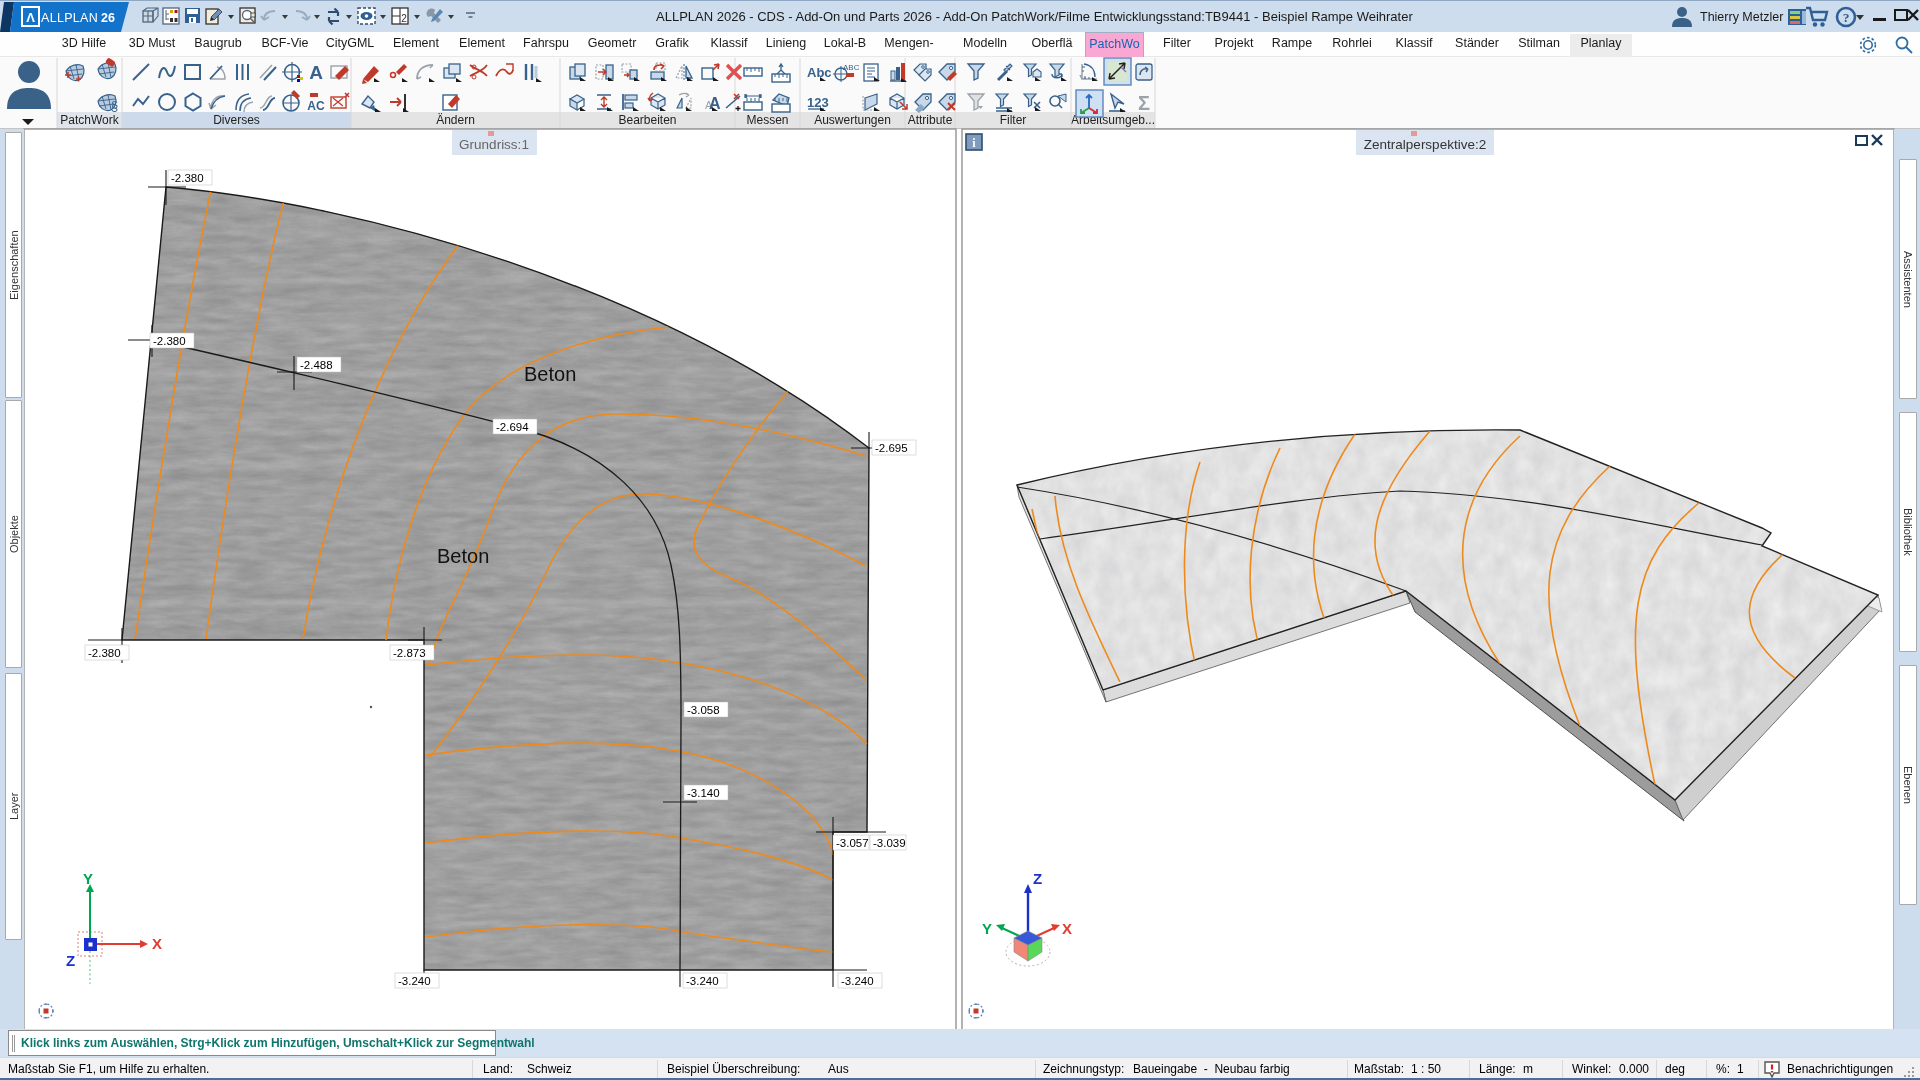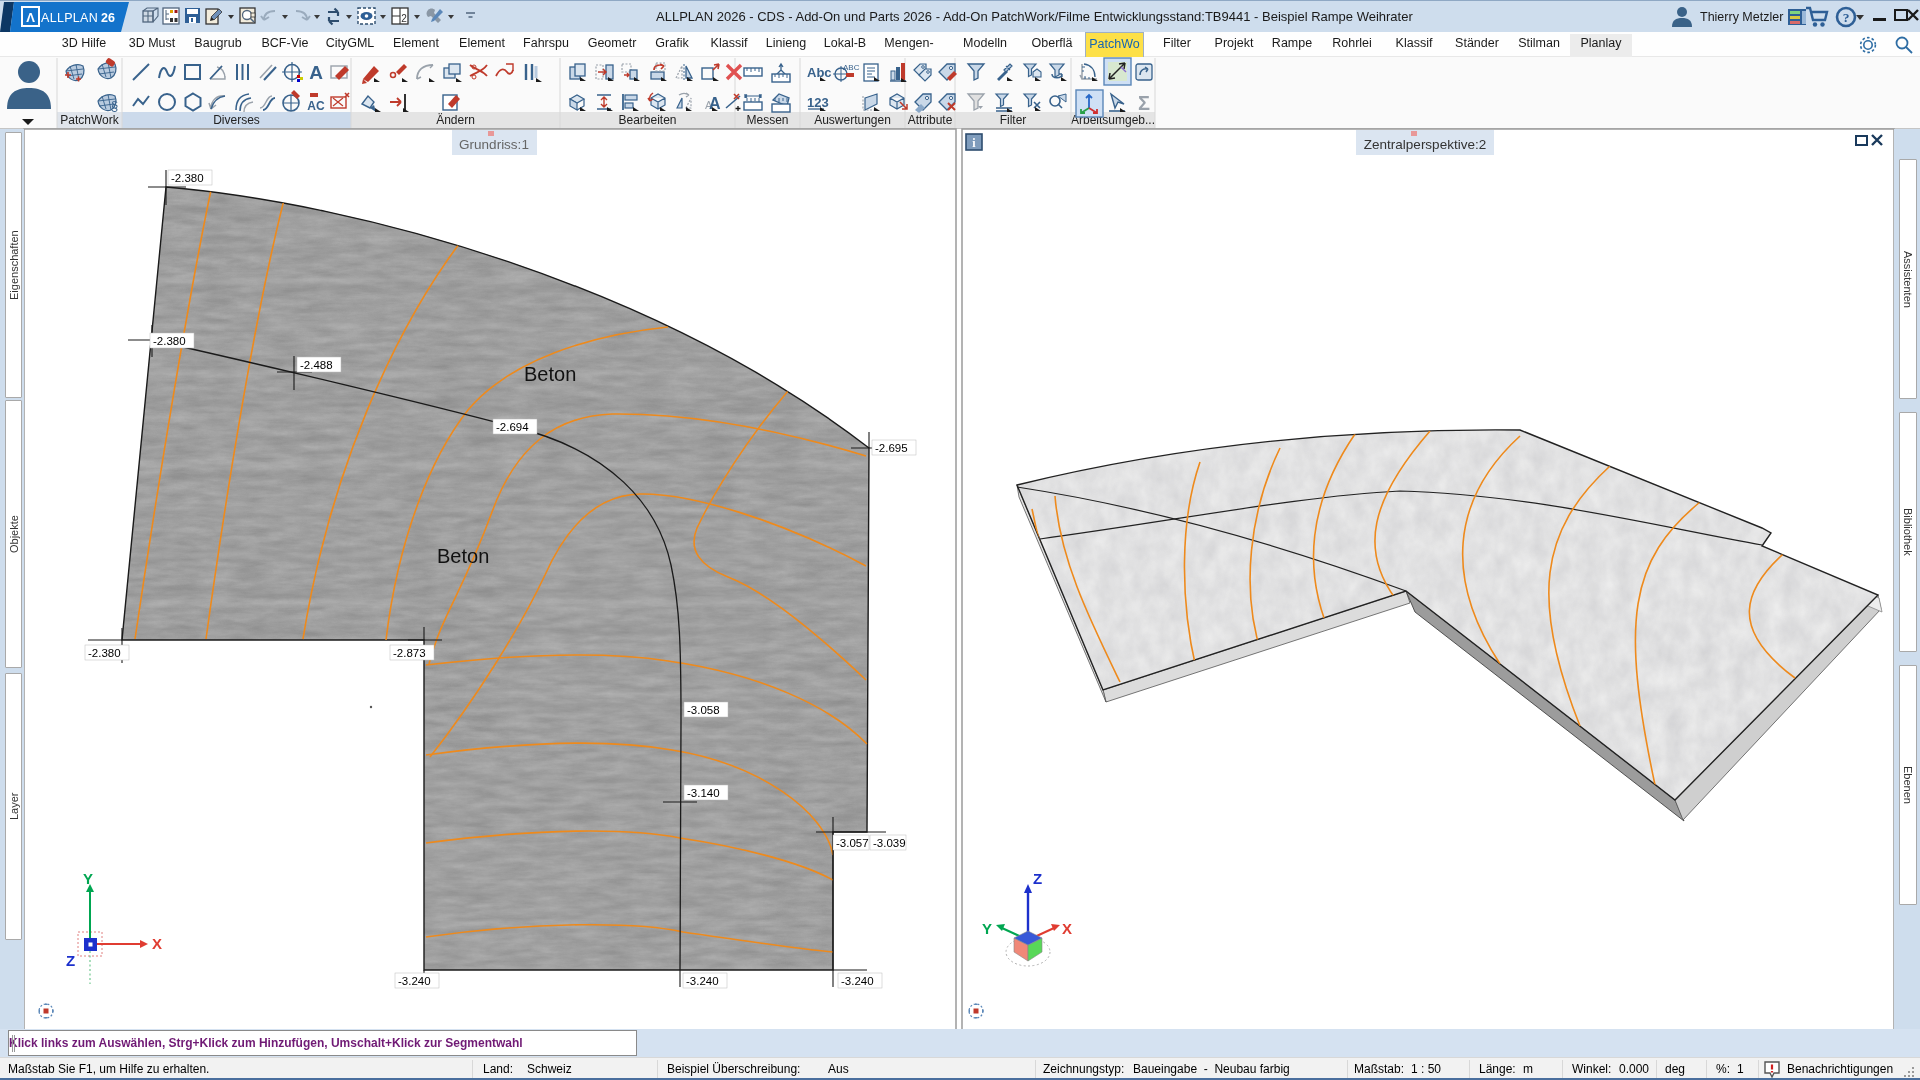--- a/index.html
+++ b/index.html
@@ -1,24 +1,24 @@
 <!DOCTYPE html>
 <html><head><meta charset="utf-8">
 <style>
 *{margin:0;padding:0;box-sizing:border-box}
 html,body{width:1920px;height:1080px;overflow:hidden;font-family:"Liberation Sans",sans-serif;background:#fff}
 .abs{position:absolute}
 #titlebar{position:absolute;left:0;top:0;width:1920px;height:32px;background:#cedded;border-top:1px solid #8fa8c4}
 #title-text{position:absolute;left:656px;top:8px;width:760px;font-size:13px;color:#1a1a1a;white-space:nowrap}
 #menubar{position:absolute;left:0;top:32px;width:1920px;height:25px;background:#fefefe;border-bottom:1px solid #e8e8e8}
 .mi{position:absolute;top:4px;font-size:12.5px;color:#1a1a1a;transform:translateX(-50%);white-space:nowrap}
-#mi-active{position:absolute;left:1085px;top:0;width:59px;height:25px;background:#fde047;border:1px solid #9fb0c4;border-bottom:none;color:#1464b4;font-size:12.5px;text-align:center;padding-top:4px}
+#mi-active{position:absolute;left:1085px;top:0;width:59px;height:25px;background:#f9a8d4;border:1px solid #9fb0c4;border-bottom:none;color:#1464b4;font-size:12.5px;text-align:center;padding-top:4px}
 #ribbon{position:absolute;left:0;top:57px;width:1920px;height:72px;background:#fafafa;border-bottom:1px solid #c5c5c5}
 #promptbar{position:absolute;left:0;top:1029px;width:1920px;height:28px;background:#d5e2f1}
-#promptbox{position:absolute;left:8px;top:1px;width:629px;height:26px;background:#fff;border:1px solid #8a8a8a;font-size:12px;font-weight:bold;color:#701a75;line-height:24px;white-space:nowrap}
+#promptbox{position:absolute;left:8px;top:1px;width:488px;height:26px;background:#fff;border:1px solid #8a8a8a;font-size:12px;font-weight:bold;color:#0f766e;line-height:24px;padding-left:12px;white-space:nowrap}
 #promptbox .grip{position:absolute;left:3px;top:4px;width:3px;height:17px;border-left:1px solid #999;border-right:1px solid #999}
 #statusbar{position:absolute;left:0;top:1057px;width:1920px;height:23px;background:#f2f2f2;border-top:1px solid #d8d8d8;font-size:12px;color:#000}
 #statusbar span{position:absolute;top:4px;white-space:nowrap}
 #statusbar .b{font-weight:normal}
 #winedge{position:absolute;left:0;top:1078px;width:1920px;height:2px;background:#4a6f9e}
 .sidetab{position:absolute;background:#fff;border:1px solid #a9a9a9;border-radius:1px}
 .vt-l{width:17px;display:flex;align-items:center;justify-content:center;font-size:11px;color:#333;writing-mode:vertical-rl;transform:rotate(180deg)}
 .vt-r{width:18px;display:flex;align-items:center;justify-content:center;font-size:11px;color:#333;writing-mode:vertical-rl}
 #lsidebar{position:absolute;left:0;top:129px;width:24px;height:901px;background:#cedded}
 #rsidebar{position:absolute;left:1894px;top:129px;width:26px;height:901px;background:#cedded}

